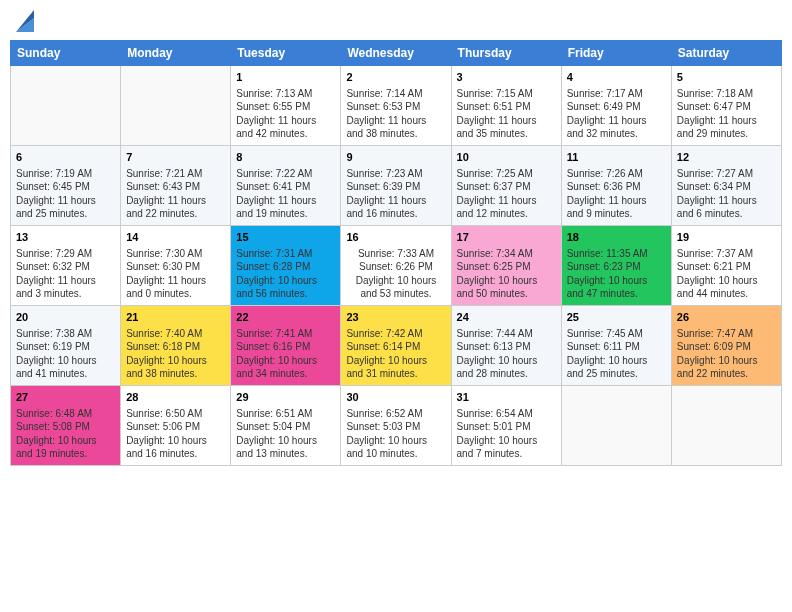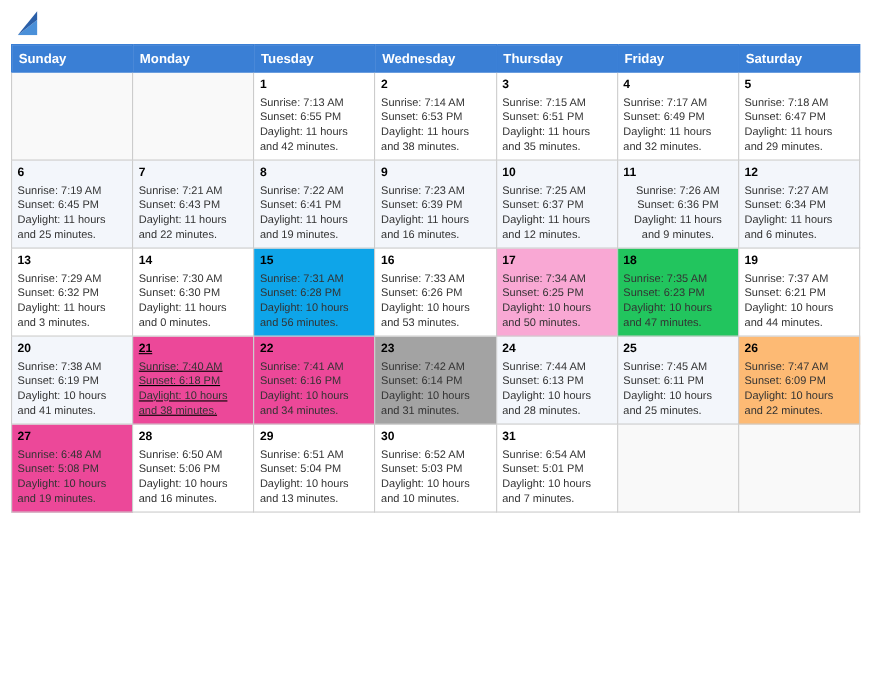--- a/index.html
+++ b/index.html
@@ -194,21 +194,21 @@
 Daylight: 11 hours and 16 minutes.</div>
         </td>
         <td style="background: rgb(243, 246, 251);">
           <span class="day-number">10</span>
           <div class="day-info" style="white-space: pre-line;">Sunrise: 7:25 AM
 Sunset: 6:37 PM
 Daylight: 11 hours and 12 minutes.</div>
         </td>
         <td style="background: rgb(243, 246, 251);">
           <span class="day-number">11</span>
-          <div class="day-info" style="white-space: pre-line; text-align: center;">Sunrise: 7:26 AM
+          <div class="day-info" style="white-space: pre-line;">Sunrise: 7:26 AM
 Sunset: 6:36 PM
 Daylight: 11 hours and 9 minutes.</div>
         </td>
         <td style="background: rgb(243, 246, 251);">
           <span class="day-number">12</span>
           <div class="day-info" style="white-space: pre-line;">Sunrise: 7:27 AM
 Sunset: 6:34 PM
 Daylight: 11 hours and 6 minutes.</div>
         </td>
       </tr>
@@ -226,63 +226,63 @@
 Daylight: 11 hours and 0 minutes.</div>
         </td>
         <td style="background: #0ea5e9;">
           <span class="day-number">15</span>
           <div class="day-info" style="white-space: pre-line;">Sunrise: 7:31 AM
 Sunset: 6:28 PM
 Daylight: 10 hours and 56 minutes.</div>
         </td>
         <td style="background: rgb(255, 255, 255);">
           <span class="day-number">16</span>
-          <div class="day-info" style="white-space: pre-line;">Sunrise: 7:33 AM
+          <div class="day-info" style="white-space: pre-line; text-align: center;">Sunrise: 7:33 AM
 Sunset: 6:26 PM
 Daylight: 10 hours and 53 minutes.</div>
         </td>
         <td style="background: #f9a8d4;">
           <span class="day-number">17</span>
           <div class="day-info" style="white-space: pre-line;">Sunrise: 7:34 AM
 Sunset: 6:25 PM
 Daylight: 10 hours and 50 minutes.</div>
         </td>
         <td style="background: #22c55e;">
           <span class="day-number">18</span>
-          <div class="day-info" style="white-space: pre-line;">Sunrise: 7:35 AM
+          <div class="day-info" style="white-space: pre-line;">Sunrise: 11:35 AM
 Sunset: 6:23 PM
 Daylight: 10 hours and 47 minutes.</div>
         </td>
         <td style="background: rgb(255, 255, 255);">
           <span class="day-number">19</span>
           <div class="day-info" style="white-space: pre-line;">Sunrise: 7:37 AM
 Sunset: 6:21 PM
 Daylight: 10 hours and 44 minutes.</div>
         </td>
       </tr>
       <tr>
         <td style="background: rgb(243, 246, 251);">
           <span class="day-number">20</span>
           <div class="day-info" style="white-space: pre-line;">Sunrise: 7:38 AM
 Sunset: 6:19 PM
 Daylight: 10 hours and 41 minutes.</div>
         </td>
-        <td style="background: #ec4899; text-decoration: underline;">
+        <td style="background: #fde047;">
           <span class="day-number">21</span>
           <div class="day-info" style="white-space: pre-line;">Sunrise: 7:40 AM
 Sunset: 6:18 PM
 Daylight: 10 hours and 38 minutes.</div>
         </td>
         <td style="background: #ec4899;">
           <span class="day-number">22</span>
           <div class="day-info" style="white-space: pre-line;">Sunrise: 7:41 AM
 Sunset: 6:16 PM
 Daylight: 10 hours and 34 minutes.</div>
         </td>
-        <td style="background: #a3a3a3; margin-left: 43px;">
+        <td style="background: #fde047; margin-left: 43px;">
           <span class="day-number">23</span>
           <div class="day-info" style="white-space: pre-line;">Sunrise: 7:42 AM
 Sunset: 6:14 PM
 Daylight: 10 hours and 31 minutes.</div>
         </td>
         <td style="background: rgb(243, 246, 251); margin-top: 36px;">
           <span class="day-number">24</span>
           <div class="day-info" style="white-space: pre-line;">Sunrise: 7:44 AM
 Sunset: 6:13 PM
 Daylight: 10 hours and 28 minutes.</div>

